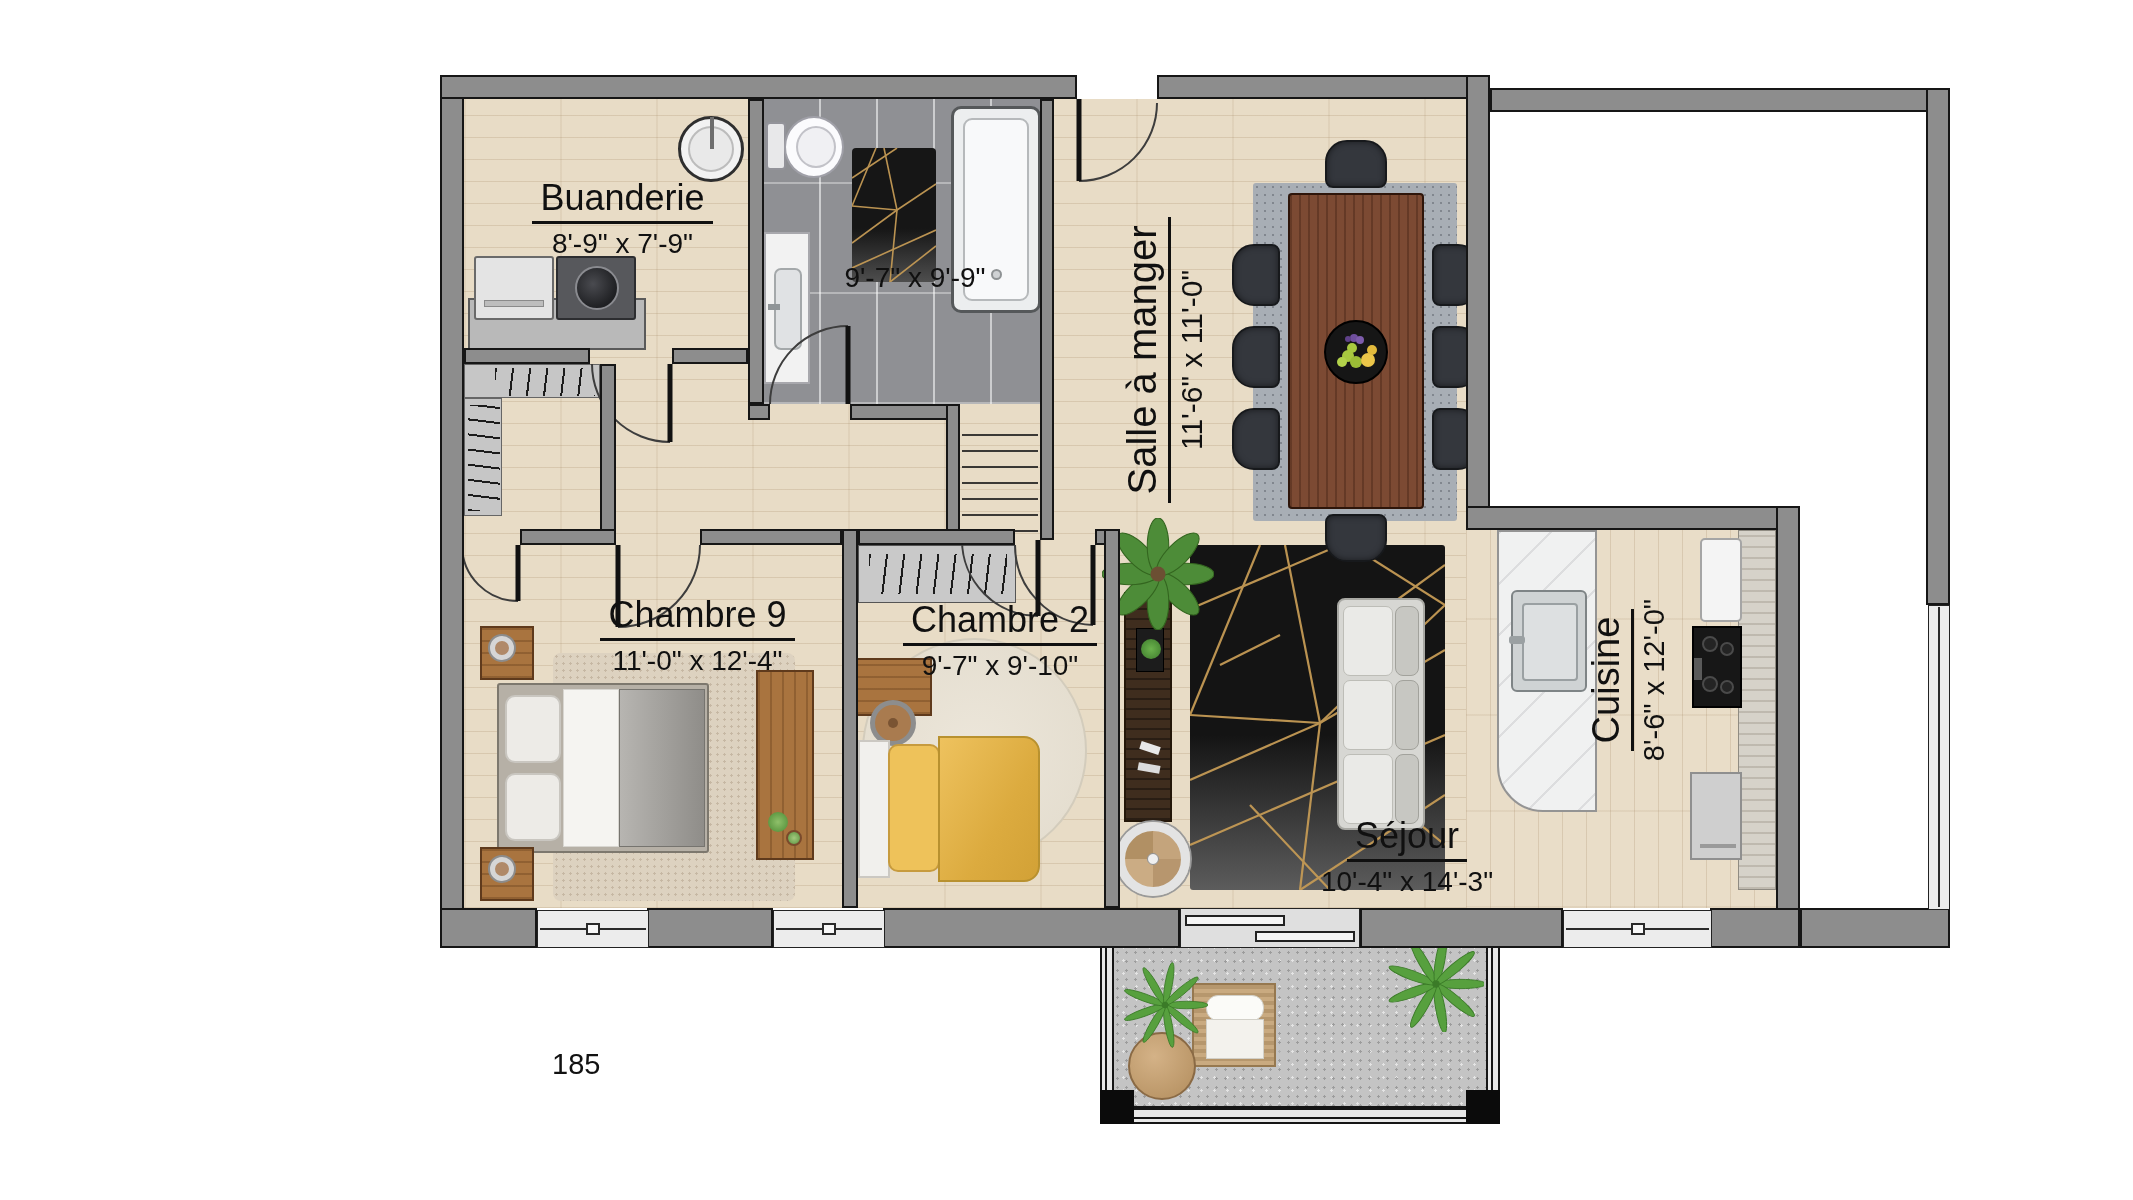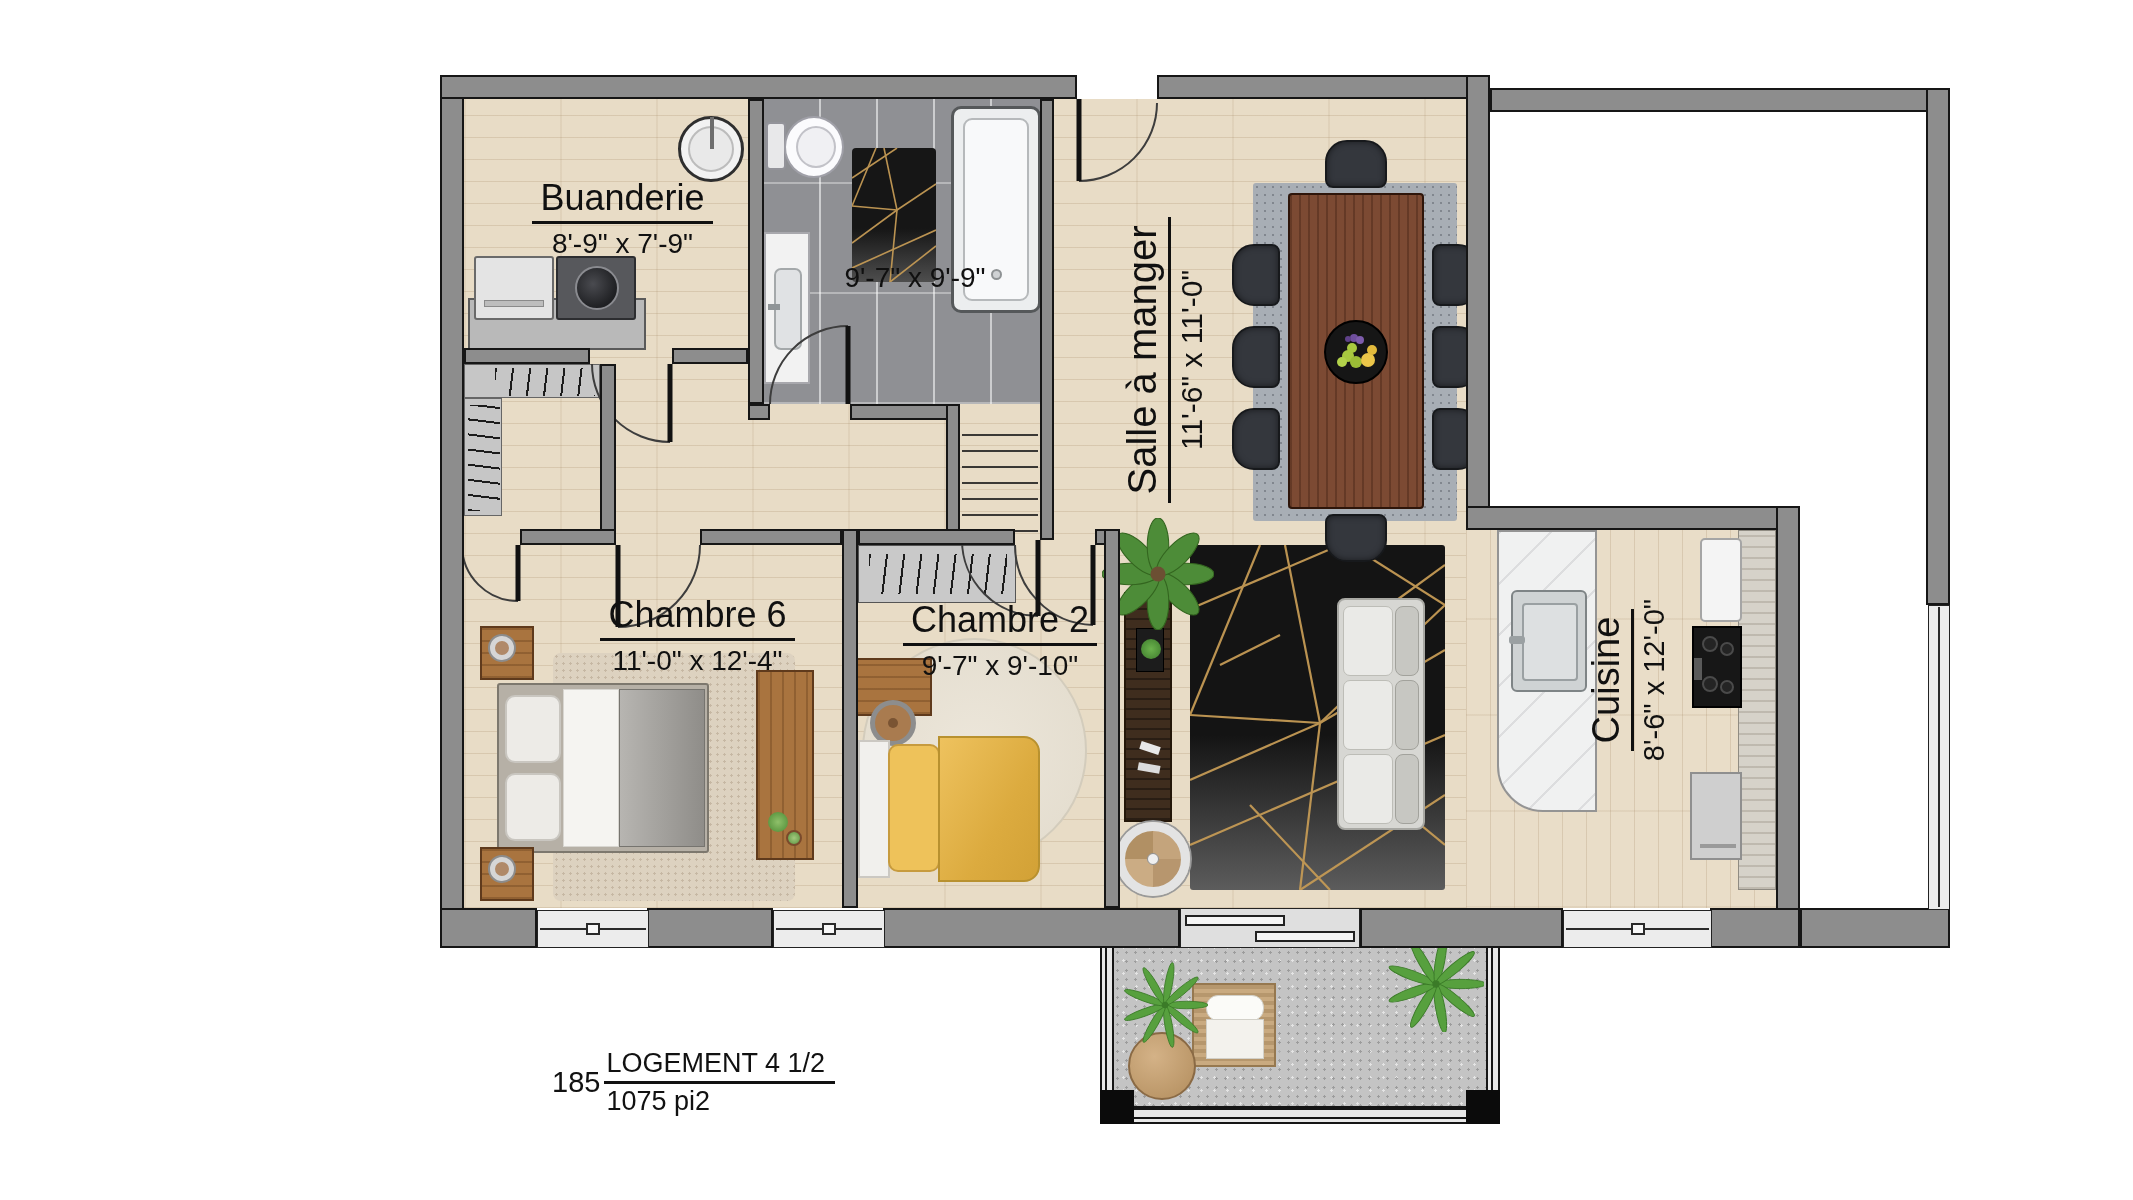--- a/index.html
+++ b/index.html
@@ -227,21 +227,21 @@
   </div>
   <div class="furn" style="left:480px;top:847px;width:54px;height:54px;">
     <div class="abs wood" style="left:0;top:0;width:54px;height:54px;"></div>
     <div class="abs" style="left:10px;top:10px;width:24px;height:24px;border-radius:50%;background:#b08968;border:5px solid #d6d6d6;box-shadow:0 0 0 2px #8c8c8c;"></div>
   </div>
   <div class="furn woodv" style="left:756px;top:670px;width:58px;height:190px;">
     <div class="abs" style="left:10px;top:140px;width:20px;height:20px;border-radius:50%;background:radial-gradient(#8fc06a,#4c8a34);"></div>
     <div class="abs" style="left:28px;top:158px;width:16px;height:16px;border-radius:50%;background:radial-gradient(#a3c97e,#5a9340);border:2px solid #7a4a2c;"></div>
   </div>
   <div class="lbl" style="left:575px;top:595px;width:245px;">
-    <span class="rn">Chambre 6</span>
+    <span class="rn">Chambre 9</span>
     <div class="rd">11'-0" x 12'-4"</div>
   </div>
 
   <div class="abs" style="left:858px;top:545px;width:158px;height:58px;background:#c9c9c9;border:1px solid #555;z-index:3;">
     <div class="abs ticksV" style="left:10px;top:8px;width:138px;height:40px;"></div>
   </div>
   <div class="rug" style="left:862px;top:638px;width:225px;height:225px;border-radius:50%;background:radial-gradient(#ece6da,#e2dbcc);border:2px solid #d3ccbc;"></div>
   <div class="furn wood" style="left:856px;top:658px;width:76px;height:58px;"></div>
   <div class="furn" style="left:870px;top:700px;width:46px;height:46px;border-radius:50%;background:#a97b4f;border:5px solid #8d8d8d;">
     <div class="abs" style="left:13px;top:13px;width:10px;height:10px;border-radius:50%;background:#7a5433;"></div>
@@ -303,20 +303,24 @@
     <div class="abs" style="left:56px;top:6px;width:24px;height:70px;background:#c7c7c2;border:1px solid #a2a29c;border-radius:8px;"></div>
     <div class="abs" style="left:56px;top:80px;width:24px;height:70px;background:#c7c7c2;border:1px solid #a2a29c;border-radius:8px;"></div>
     <div class="abs" style="left:56px;top:154px;width:24px;height:70px;background:#c7c7c2;border:1px solid #a2a29c;border-radius:8px;"></div>
     <div class="abs" style="left:4px;top:6px;width:50px;height:70px;background:#eaeae7;border:1px solid #bdbdb7;border-radius:7px;"></div>
     <div class="abs" style="left:4px;top:80px;width:50px;height:70px;background:#eaeae7;border:1px solid #bdbdb7;border-radius:7px;"></div>
     <div class="abs" style="left:4px;top:154px;width:50px;height:70px;background:#eaeae7;border:1px solid #bdbdb7;border-radius:7px;"></div>
   </div>
   <div class="furn" style="left:1116px;top:822px;width:74px;height:74px;border-radius:50%;border:9px solid #e3e3e3;box-shadow:0 0 0 2px #9a9a9a;background:conic-gradient(#c4a47c 0 90deg,#b7966e 90deg 180deg,#cbac84 180deg 270deg,#b19064 270deg);z-index:4;">
     <div class="abs" style="left:22px;top:22px;width:12px;height:12px;border-radius:50%;background:#efefef;border:1px solid #8f8f8f;"></div>
   </div>
+  <div class="lbl" style="left:1292px;top:816px;width:230px;">
+    <span class="rn">Séjour</span>
+    <div class="rd">10'-4" x 14'-3"</div>
+  </div>
 
   <div class="furn" style="left:1497px;top:530px;width:100px;height:282px;background-color:#f0f1f1;background-image:repeating-linear-gradient(135deg, rgba(170,170,175,.28) 0 2px, transparent 2px 36px);border:2px solid #949494;border-radius:0 0 0 46px;z-index:3;"></div>
   <div class="furn" style="left:1511px;top:590px;width:76px;height:102px;background:#cfd3d4;border:2px solid #7e8486;border-radius:6px;z-index:3;">
     <div class="abs" style="left:9px;top:11px;width:56px;height:78px;background:#dde0e1;border:2px solid #9aa0a2;border-radius:4px;"></div>
     <div class="abs" style="left:-4px;top:44px;width:16px;height:8px;background:#9aa0a2;border-radius:3px;"></div>
   </div>
   <div class="furn" style="left:1738px;top:530px;width:38px;height:360px;background-color:#d6d2c9;background-image:repeating-linear-gradient(0deg, rgba(120,110,95,.25) 0 2px, transparent 2px 11px);border:1px solid #8f8b82;z-index:3;"></div>
   <div class="furn" style="left:1700px;top:538px;width:42px;height:84px;background:#f4f4f4;border:2px solid #a5a5a5;border-radius:5px;z-index:3;"></div>
   <div class="furn" style="left:1692px;top:626px;width:50px;height:82px;background:#171717;border:2px solid #000;z-index:3;">
     <div class="abs" style="left:8px;top:8px;width:16px;height:16px;border-radius:50%;background:#242424;border:2px solid #4a4a4a;"></div>
@@ -371,19 +375,15 @@
         <ellipse cx="27" cy="0" rx="27" ry="5" transform="rotate(240)"></ellipse>
           <ellipse cx="27" cy="0" rx="27" ry="5" transform="rotate(280)"></ellipse>
         <ellipse cx="27" cy="0" rx="27" ry="5" transform="rotate(320)"></ellipse>
       </g>
         <circle r="4" fill="#3b7b28"></circle>
     </svg>
   </div>
 
   <div class="abs" style="left:552px;top:1048px;z-index:7;display:flex;align-items:center;">
     <span style="font-size:29px;margin-right:4px;">185</span>
-    <span style="display:inline-block;text-align:left;">
-      <span style="display:block;font-size:27px;border-bottom:3px solid #111;padding:0 10px 2px 2px;">LOGEMENT 4 1/2</span>
-      <span style="display:block;font-size:27px;padding:2px 0 0 2px;">1075 pi2</span>
-    </span>
   </div>
 
 </div>
 
 </body></html>

